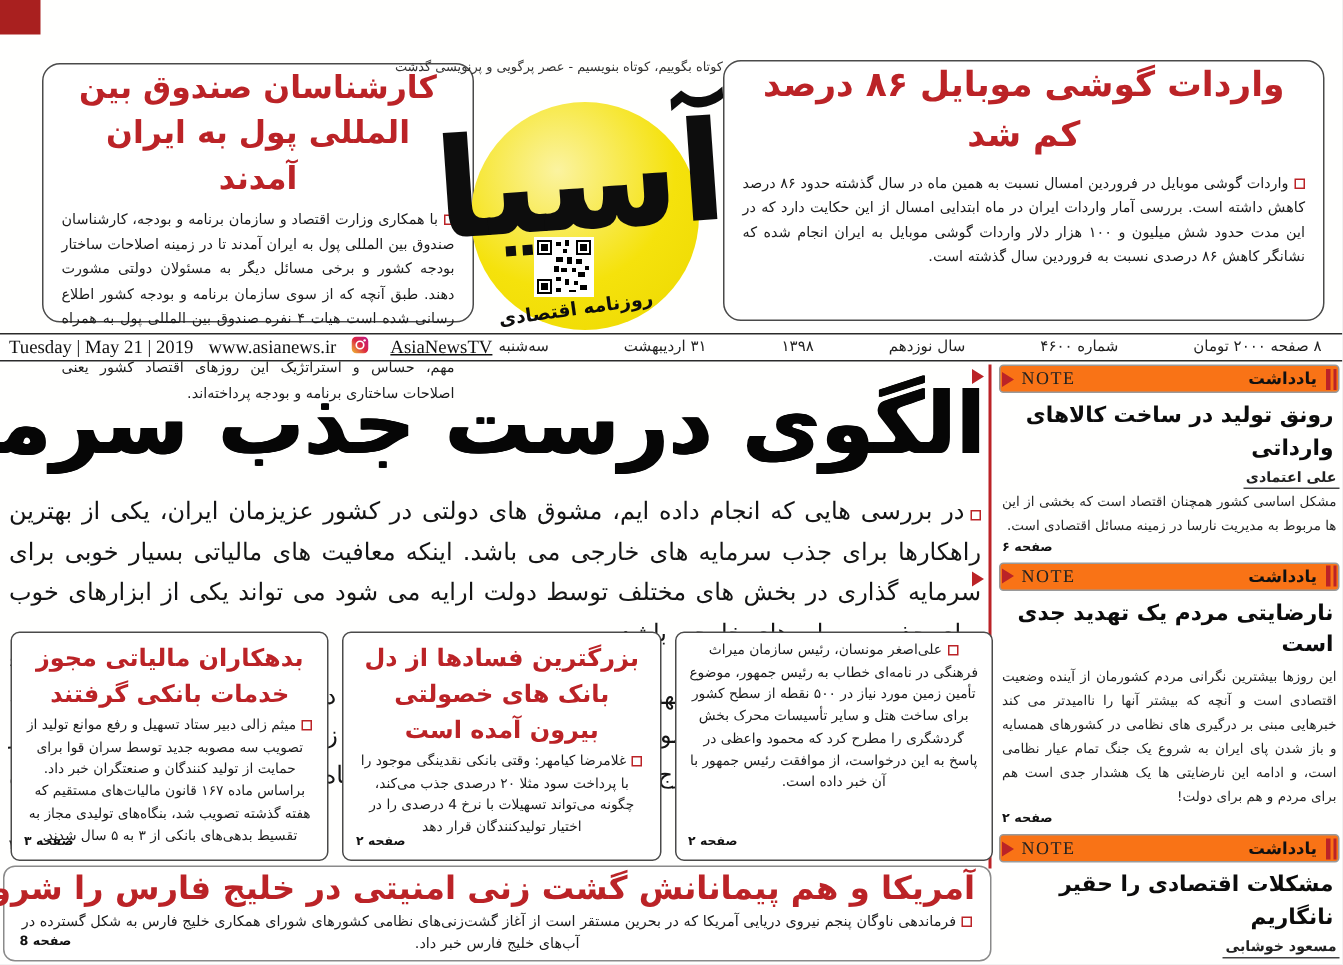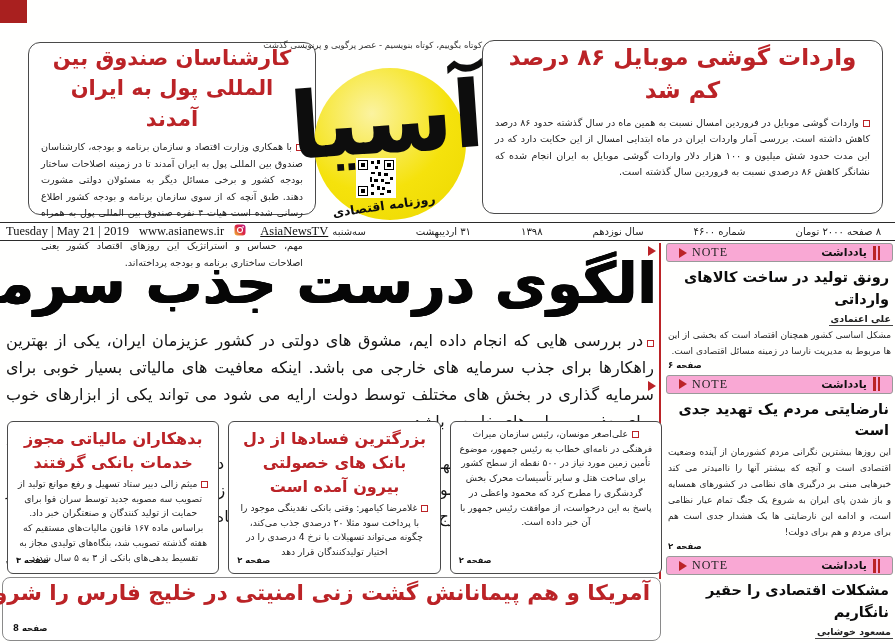--- a/index.html
+++ b/index.html
@@ -113,21 +113,21 @@
     white-space:nowrap;
   }
   .bottombox .body { font-size:9.6px; line-height:1.55; text-align:center; color:#1c1c1c; margin-top:1px; }
   .bottombox .page-ref { position:absolute; left:10px; bottom:3px; font-size:8.5px; }
 
   
   .sidebar { position:absolute; left:666px; top:243px; width:227px; }
   .note { margin-bottom:5px; direction:rtl; }
   .note-header {
     border:1px solid #9a9a9a; border-radius:3px; height:19px;
-    display:flex; align-items:center; direction:ltr; padding:0 12px; background:#f9a8d4;
+    display:flex; align-items:center; direction:ltr; padding:0 1px; background:#f97316;
   }
   .note-header .tri {
     width:0; height:0; border-top:5px solid transparent; border-bottom:5px solid transparent;
     border-left:8px solid var(--red); margin-right:5px;
   }
   .note-header .note-en {
     font-family:"Liberation Serif","DejaVu Serif",serif; font-size:12px; letter-spacing:1px; color:#222;
   }
   .note-header .note-fa { margin-left:auto; font-size:11px; font-weight:bold; color:#111; }
   .note-header .dbar { display:flex; gap:2px; margin-left:6px; }
@@ -254,20 +254,21 @@
       <span class="page-ref">صفحه ۲</span>
     </div>
     <div class="midbox">
       <div class="body"><span class="bullet"></span><span>علی‌اصغر مونسان، رئیس سازمان میراث فرهنگی در نامه‌ای خطاب به رئیس جمهور، موضوع تأمین زمین مورد نیاز در ۵۰۰ نقطه از سطح کشور برای ساخت هتل و سایر تأسیسات محرک بخش گردشگری را مطرح کرد که محمود واعظی در پاسخ به این درخواست، از موافقت رئیس جمهور با آن خبر داده است.</span></div>
       <span class="page-ref">صفحه ۲</span>
     </div>
   </div>
 
   <div class="bottombox">
     <div class="title">آمریکا و هم پیمانانش گشت زنی امنیتی در خلیج فارس را شروع کردند</div>
+    <div class="body"><span class="bullet"></span><span>فرماندهی ناوگان پنجم نیروی دریایی آمریکا که در بحرین مستقر است از آغاز گشت‌زنی‌های نظامی کشورهای شورای همکاری خلیج فارس به شکل گسترده در آب‌های خلیج فارس خبر داد.</span></div>
     <span class="page-ref">صفحه 8</span>
   </div>
 
   <div class="sidebar">
 
     <div class="note">
       <div class="note-header">
         <span class="tri"></span>
         <span class="note-en">NOTE</span>
         <span class="note-fa fa">یادداشت</span>

